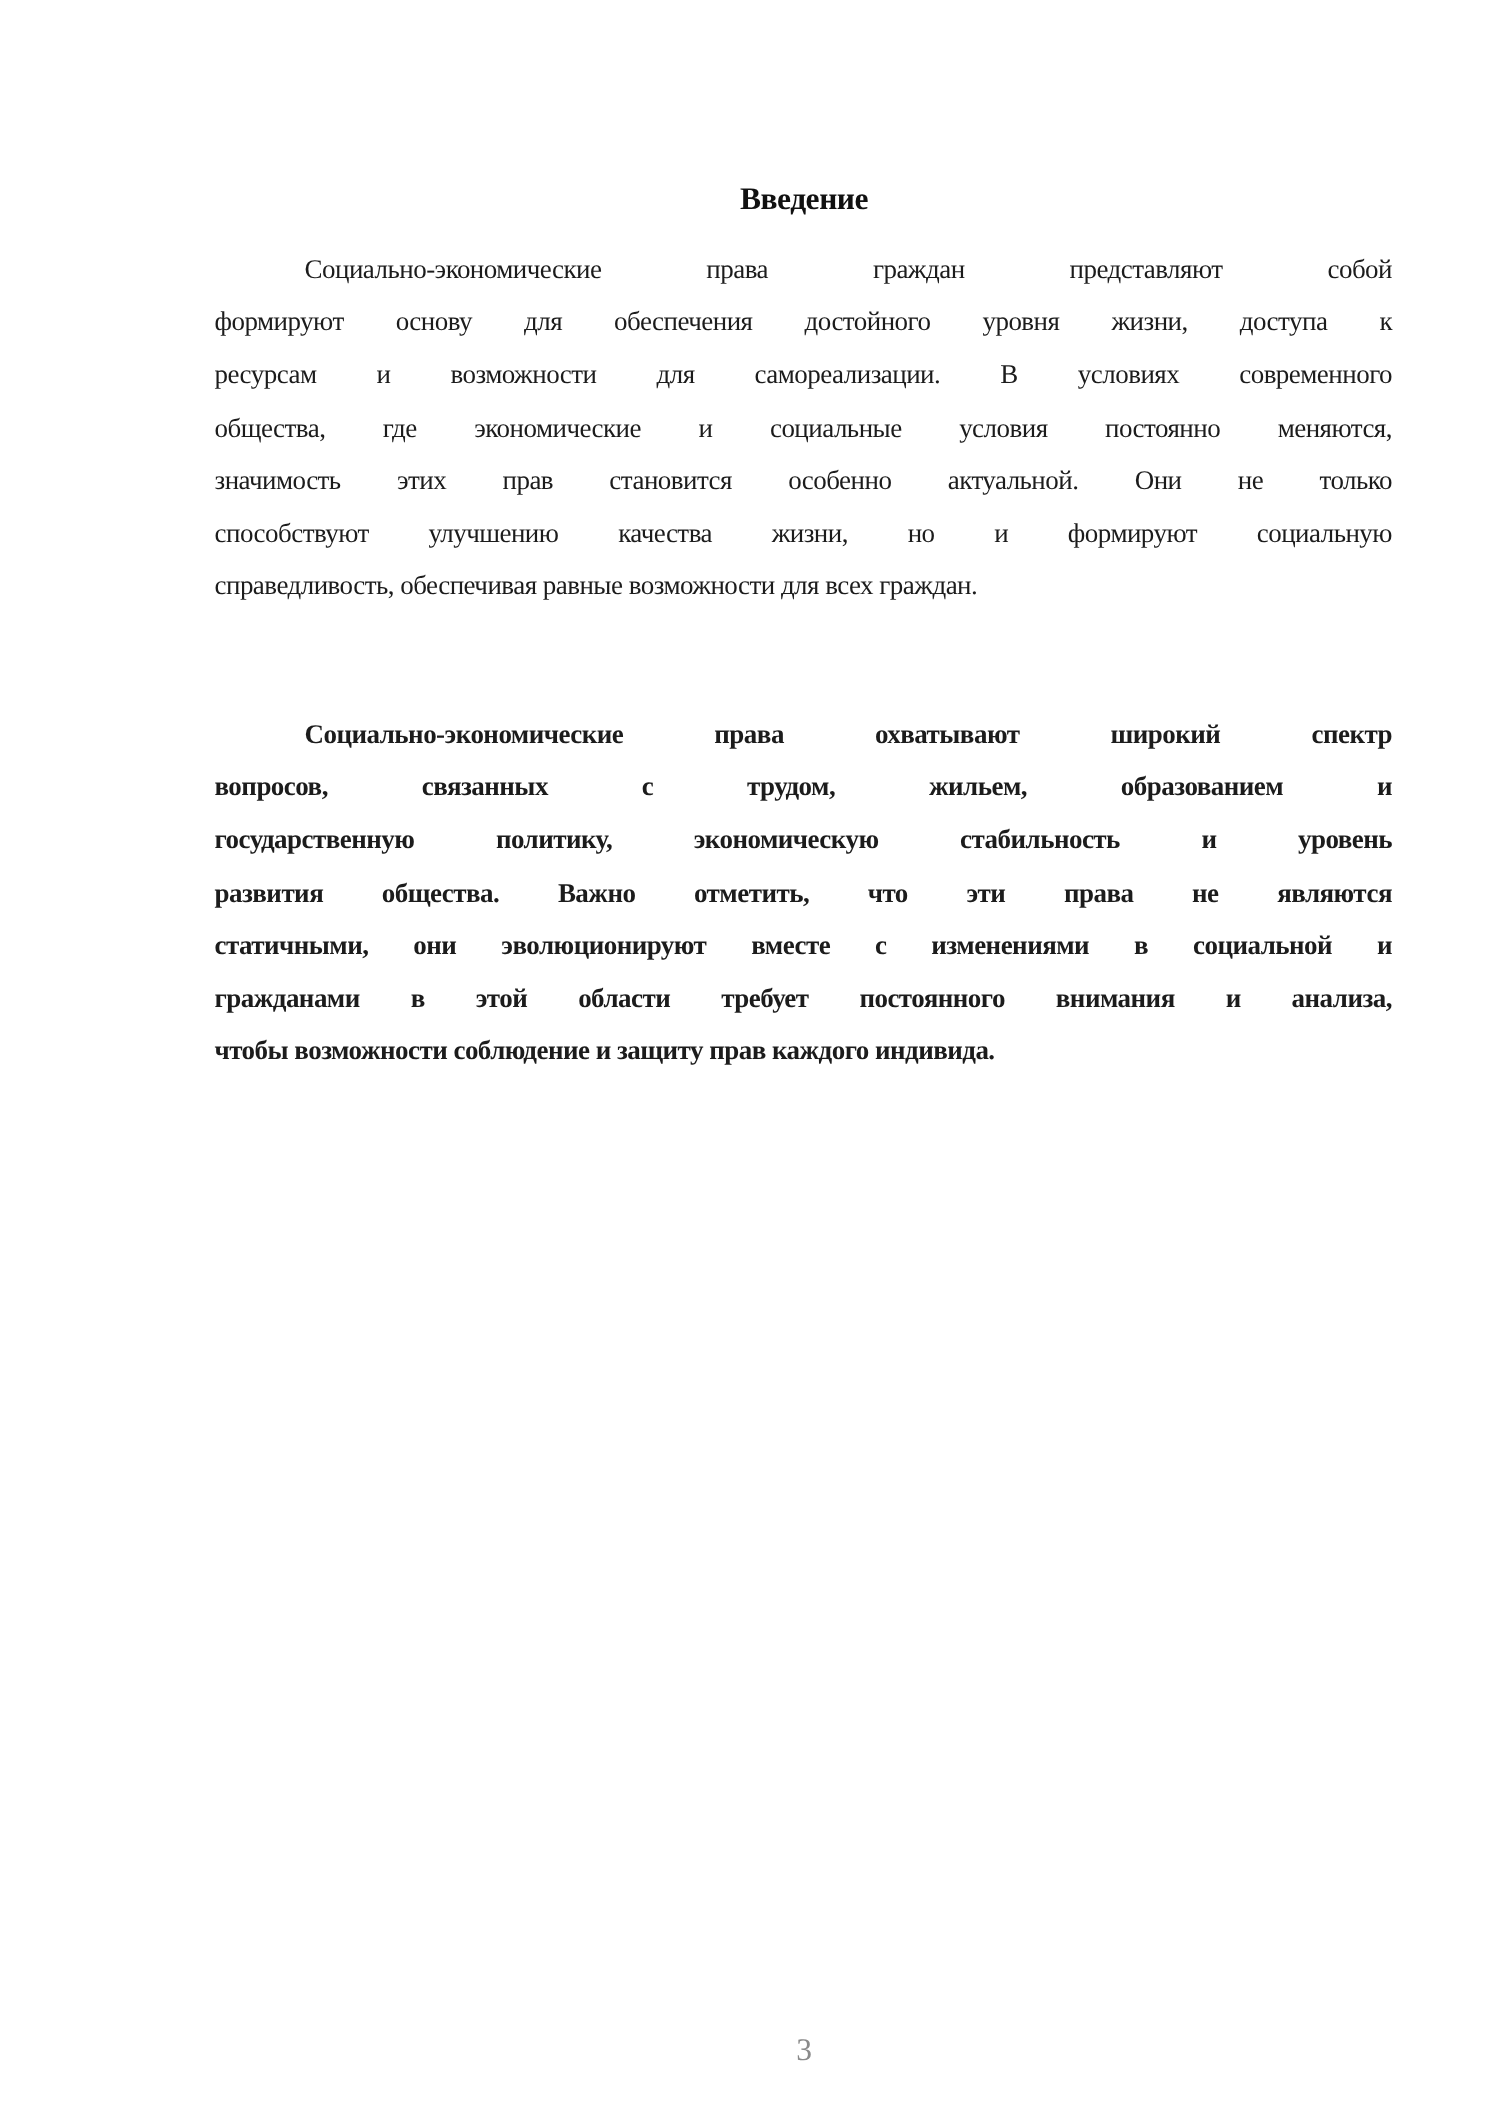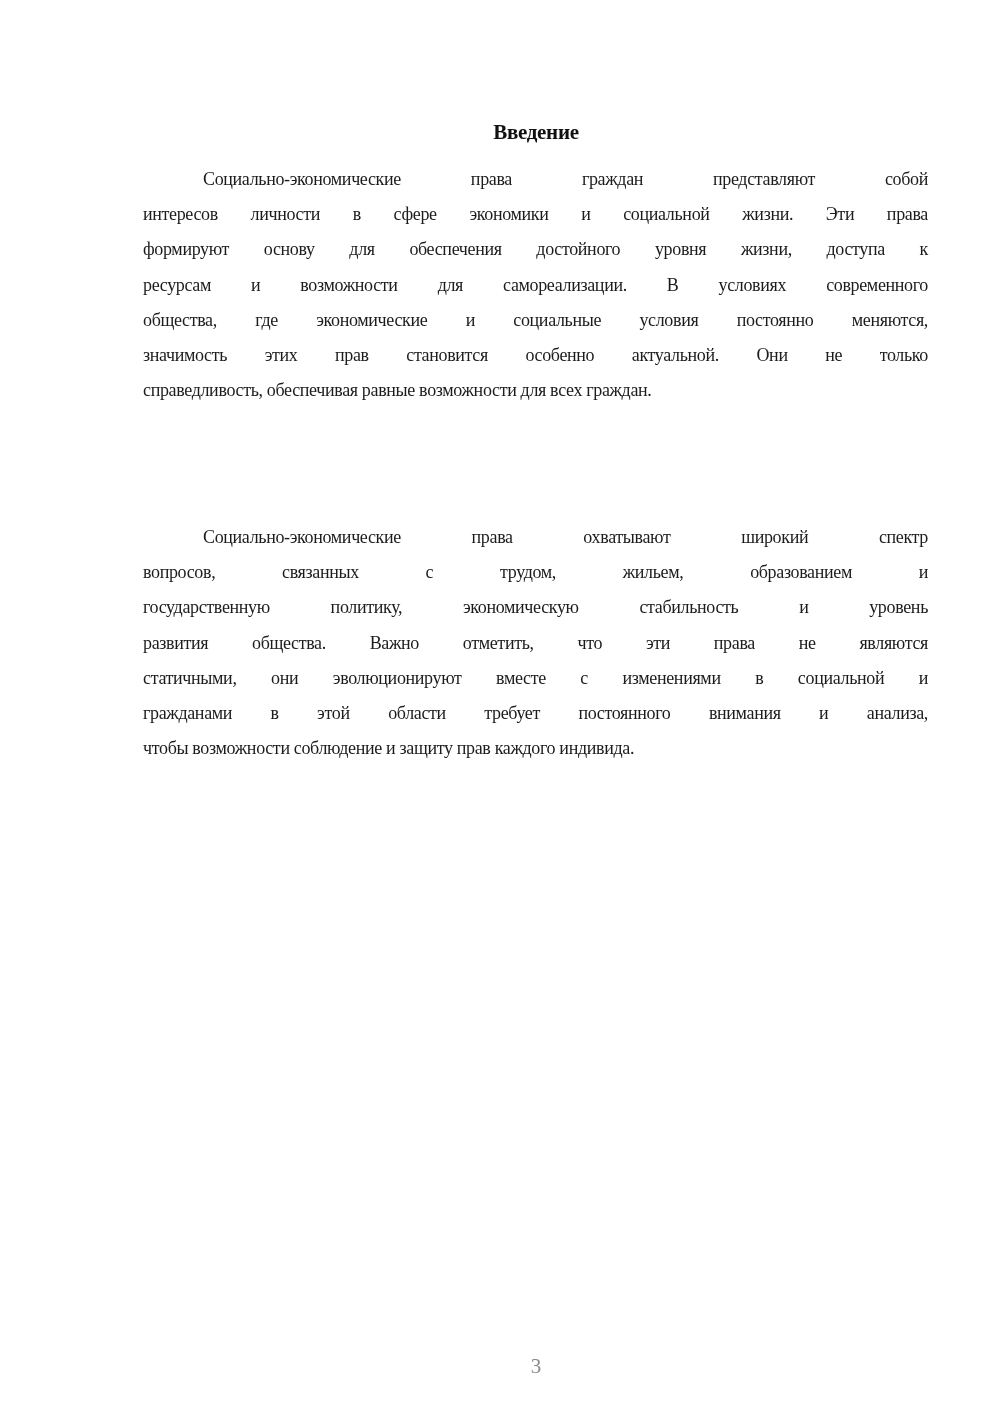--- a/index.html
+++ b/index.html
@@ -51,21 +51,21 @@
       letter-spacing: -0.35px;
       color: #1c1c1c;
     }
     .line.first {
       text-indent: 60px;
     }
     .line.last {
       text-align-last: left;
     }
     .p1 { top: 142px; }
-    .p2 { top: 500px; }
+    .p2 { top: 452px; font-weight: bold; }
     .p3 { top: 818px; }
     .page-number {
       position: absolute;
       left: 0;
       width: 1072px;
       top: 1334px;
       text-align: center;
       font-size: 21px;
       line-height: 24px;
       color: #8a8a8a;
@@ -73,25 +73,25 @@
   </style>
 </head>
 <body>
 
 <div class="page">
 
   <div class="heading">Введение</div>
 
   <div class="paragraph p1">
     <span class="line first">Социально-экономические права граждан представляют собой</span>
-    <span class="line">интересов личности в сфере экономики и социальной жизни. Эти права</span>
     <span class="line">формируют основу для обеспечения достойного уровня жизни, доступа к</span>
     <span class="line">ресурсам и возможности для самореализации. В условиях современного</span>
     <span class="line">общества, где экономические и социальные условия постоянно меняются,</span>
     <span class="line">значимость этих прав становится особенно актуальной. Они не только</span>
+    <span class="line">способствуют улучшению качества жизни, но и формируют социальную</span>
     <span class="line last">справедливость, обеспечивая равные возможности для всех граждан.</span>
   </div>
 
   <div class="paragraph p2">
     <span class="line first">Социально-экономические права охватывают широкий спектр</span>
     <span class="line">вопросов, связанных с трудом, жильем, образованием и</span>
     <span class="line">государственную политику, экономическую стабильность и уровень</span>
     <span class="line">развития общества. Важно отметить, что эти права не являются</span>
     <span class="line">статичными, они эволюционируют вместе с изменениями в социальной и</span>
     <span class="line">гражданами в этой области требует постоянного внимания и анализа,</span>

